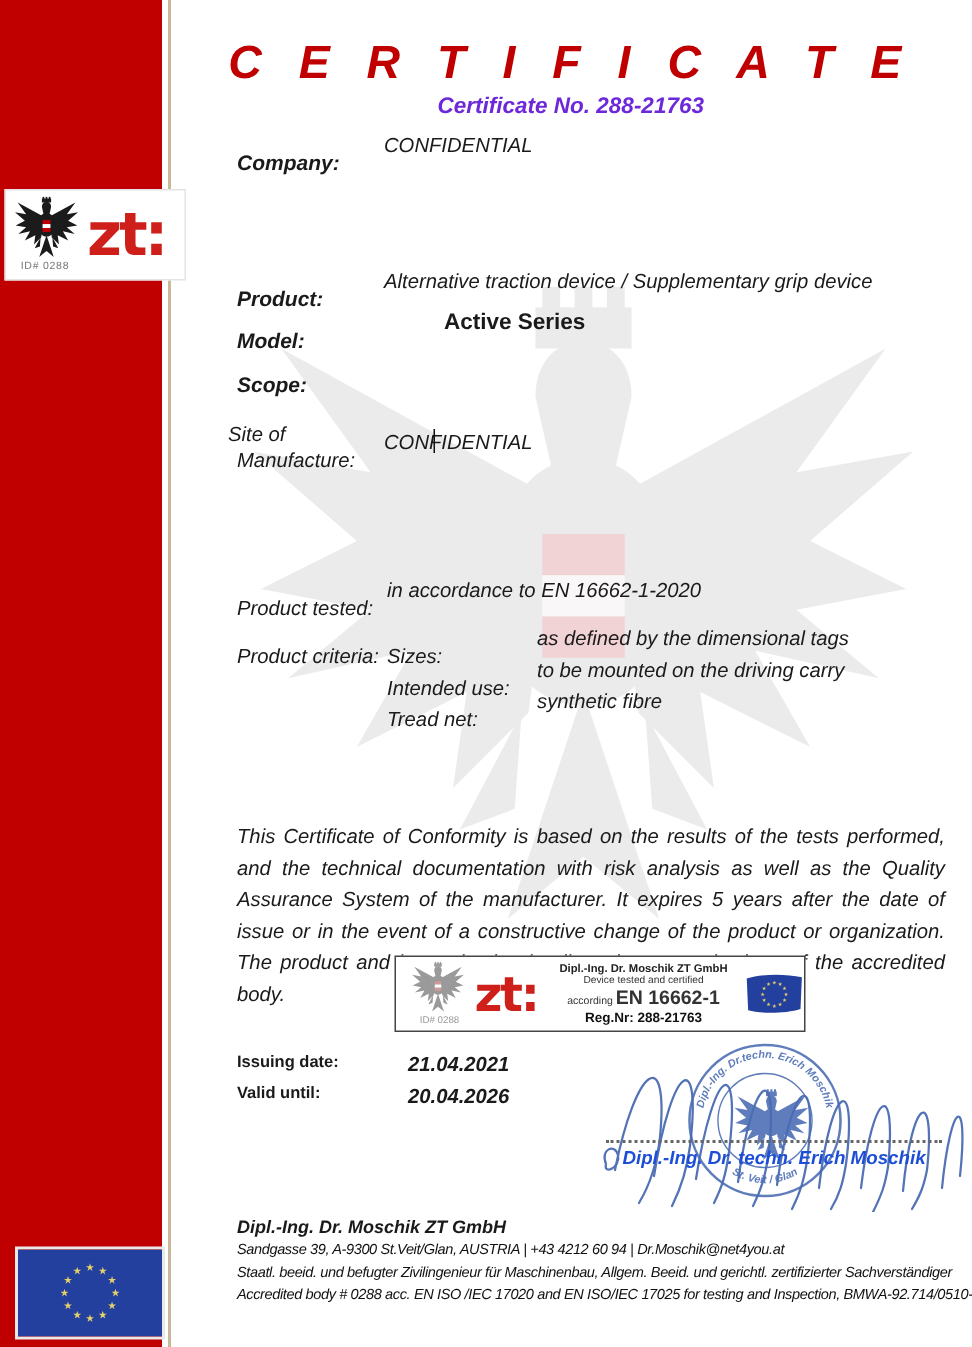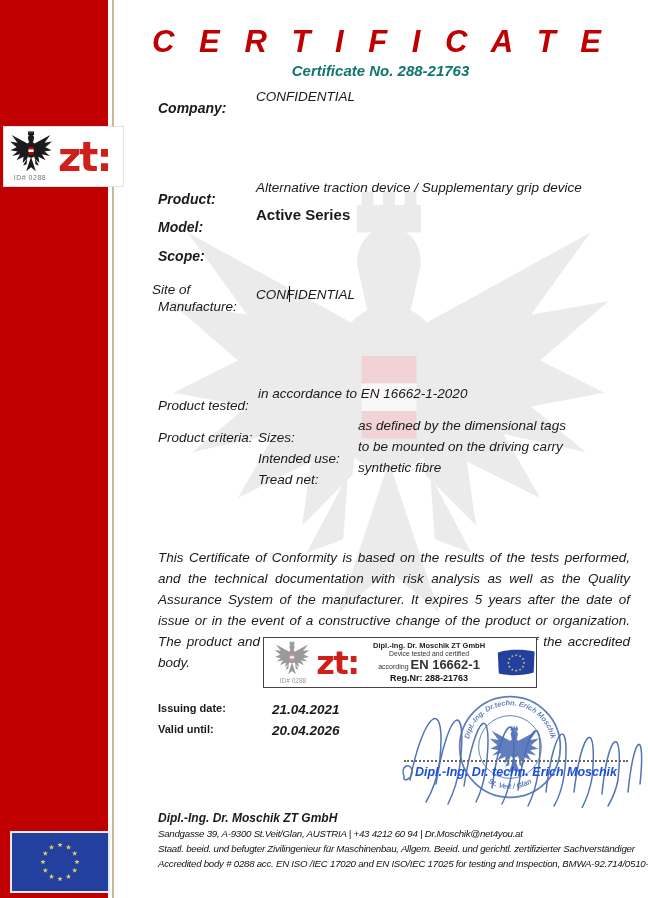--- a/index.html
+++ b/index.html
@@ -17,26 +17,26 @@
   .logo-eagle-wrap{position:relative;width:52px;height:57px;text-align:center;}
   .logo-eagle{position:absolute;left:5px;top:3px;width:44px;height:42px;}
   .logo-id{position:absolute;left:0;top:46px;width:52px;font-size:7px;color:#777;letter-spacing:.5px;}
   .logo-zt{font-weight:800;font-size:40px;line-height:40px;color:#CE1F1A;letter-spacing:-2px;margin-left:2px;font-family:"DejaVu Sans",sans-serif;}
   
   .eu-flag-big{left:10px;top:831px;width:96px;height:58px;border:2px solid #e9e9e9;}
   
   .watermark{left:160px;top:182px;width:458px;height:458px;}
   
   .title{left:113px;top:24px;width:535px;text-align:center;font-size:31px;font-weight:700;font-style:italic;letter-spacing:8px;color:#C00000;}
-  .subtitle{left:113px;top:62px;width:535px;text-align:center;font-size:15px;font-weight:700;font-style:italic;color:#0f766e;}
+  .subtitle{left:113px;top:62px;width:535px;text-align:center;font-size:15px;font-weight:700;font-style:italic;color:#6d28d9;}
   
   .lbl{font-style:italic;font-size:13.5px;white-space:nowrap;margin-top:12px;}
   .lbl.b{font-weight:700;font-size:14px;}
   .val{font-style:italic;font-size:13.5px;white-space:nowrap;}
-  .val.model{font-style:normal;font-weight:700;font-size:15px;}
+  .val.model{font-style:normal;font-weight:700;font-size:15px;margin-left:40px;}
   .caret{position:absolute;left:33px;top:-1px;width:1px;height:16px;background:#111;}
   
   .para{left:158px;width:472px;font-style:italic;font-size:13.5px;line-height:21px;text-align:justify;}
   
   .stamp-box{left:263px;top:637px;width:272px;height:49px;background:#fff;border:1px solid #444;display:flex;align-items:center;z-index:3;}
   .sb-eagle-wrap{position:relative;width:46px;height:47px;margin-left:6px;}
   .sb-eagle{position:absolute;left:4px;top:2px;width:36px;height:35px;}
   .sb-id{position:absolute;left:0;top:38px;width:46px;text-align:center;font-size:6.5px;color:#999;}
   .sb-zt{font-weight:800;font-size:32px;line-height:32px;color:#CE1F1A;letter-spacing:-1.5px;font-family:"DejaVu Sans",sans-serif;margin:0 8px 0 2px;}
   .sb-text{width:130px;text-align:center;line-height:1.15;}

